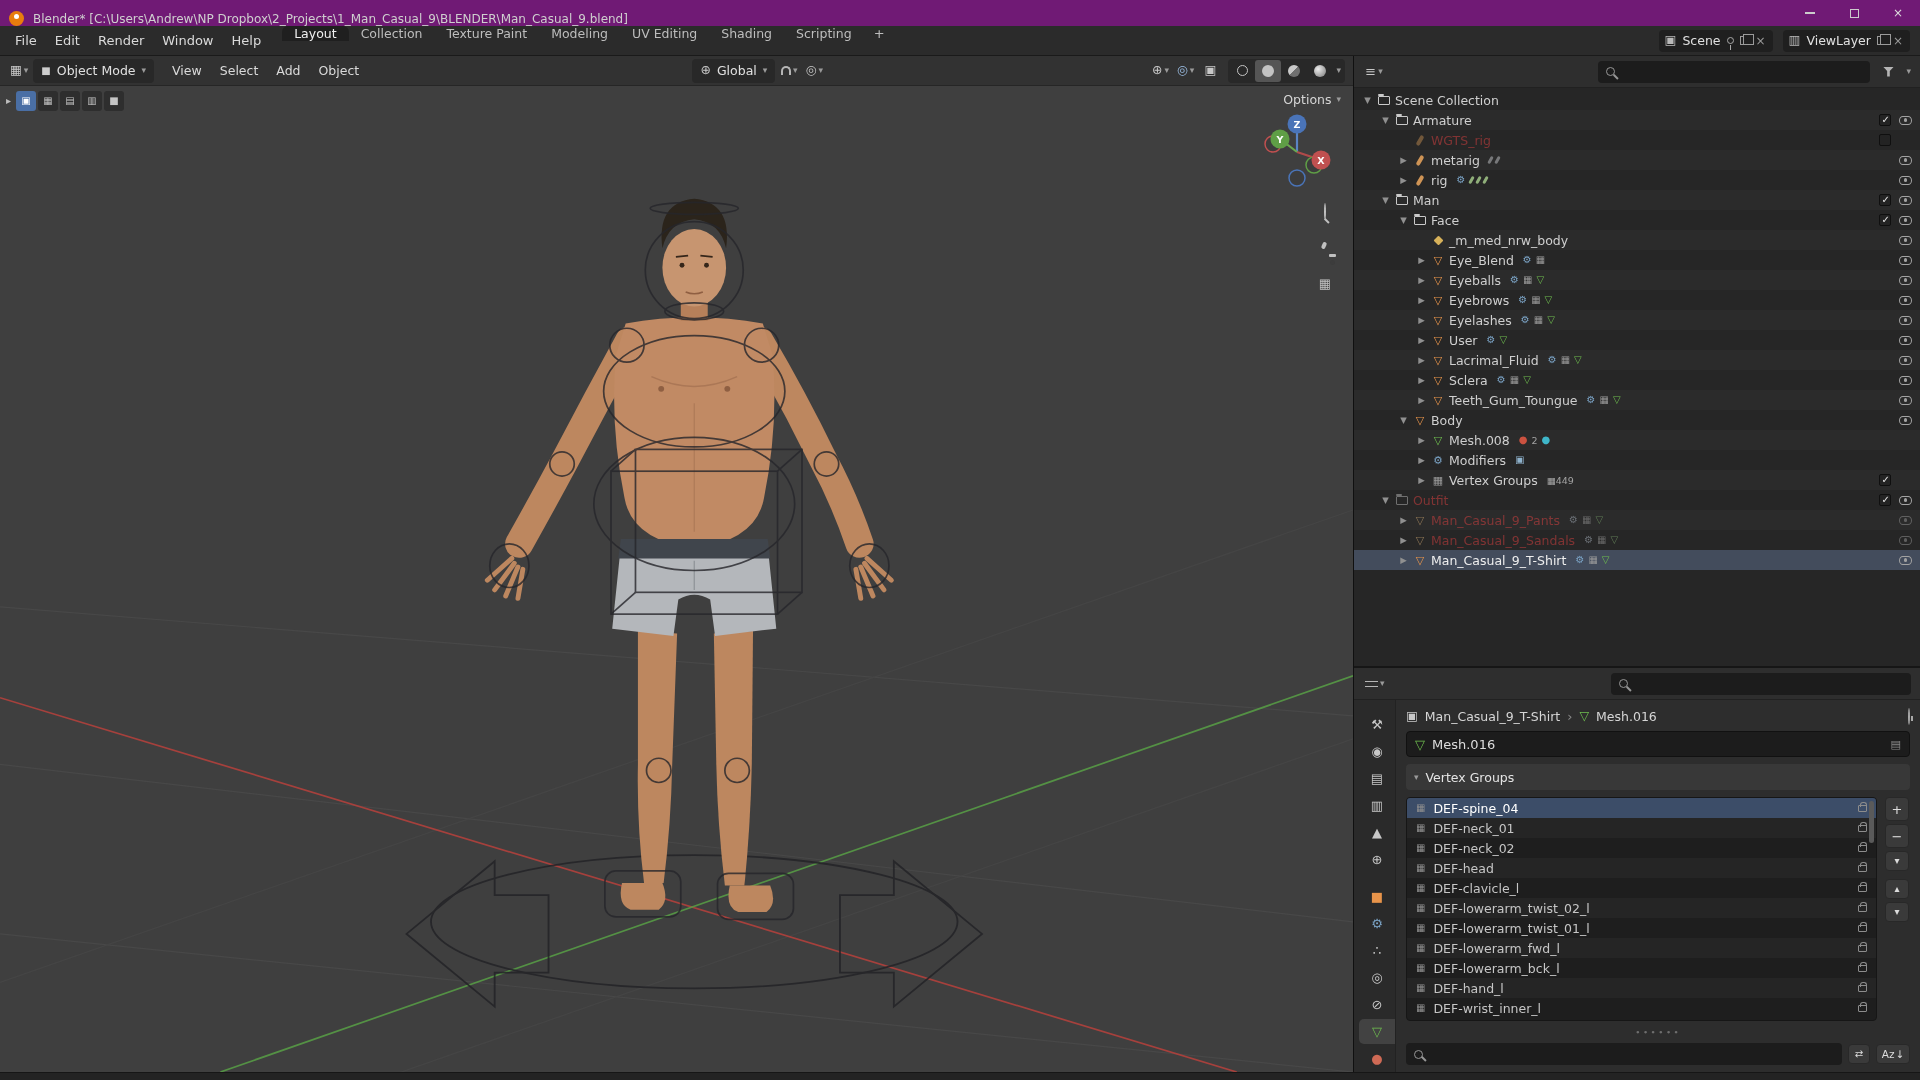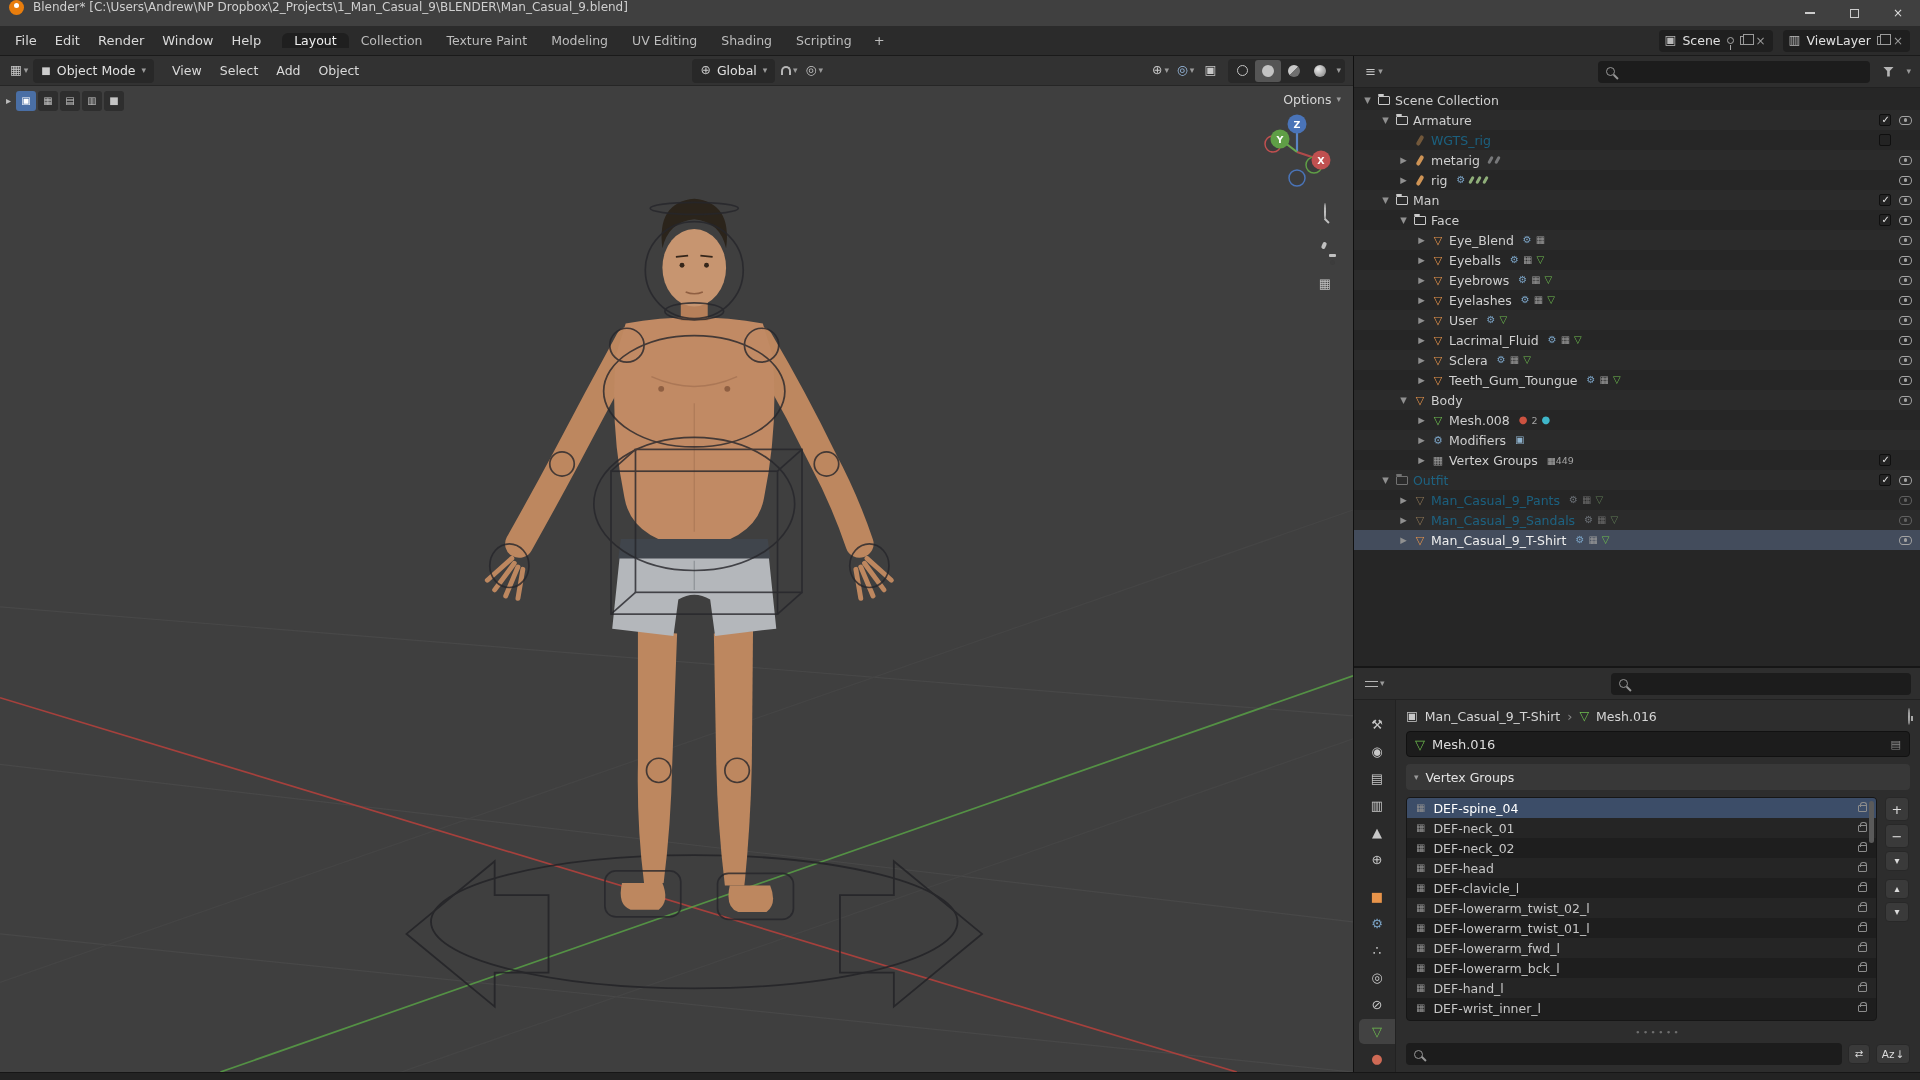--- a/index.html
+++ b/index.html
@@ -2,33 +2,33 @@
 <html><head>
 <meta charset="utf-8">
 <style>
   *{box-sizing:border-box;margin:0;padding:0}
   html,body{width:1920px;height:1080px;overflow:hidden;background:#1d1d1d;
     font-family:"DejaVu Sans","Liberation Sans",sans-serif;font-size:13px;color:#d4d4d4}
   .glyph{display:inline-flex;align-items:center;justify-content:center;line-height:1}
   input{background:transparent;border:none;outline:none;color:#ddd;font:inherit;width:100%}
 
   
-  .titlebar{height:26px;background:#404040;display:flex;align-items:flex-start;color:#cfcfcf;font-size:12px}
+  .titlebar{height:26px;background:#701a75;display:flex;align-items:flex-end;color:#cfcfcf;font-size:12px}
   .blogo{width:15px;height:15px;border-radius:50%;background:#e87d0d;position:relative;margin:0 9px;flex:none}
   .blogo::after{content:'';position:absolute;width:5px;height:5px;border-radius:50%;background:#fff;top:3px;left:5px}
   .win-controls{margin-left:auto;display:flex;height:100%}
   .win-btn{width:44px;height:100%;display:flex;align-items:center;justify-content:center;color:#ddd}
   .i-min{width:10px;height:2px;background:#ccc}
   .i-max{width:9px;height:9px;border:1.5px solid #ccc}
 
   
   .topbar{height:30px;background:#2b2b2b;display:flex;align-items:center;border-bottom:1px solid #1a1a1a;padding-right:10px}
   .menus{display:flex;margin-left:6px}
   .menu-item{padding:0 9px;height:22px;line-height:22px;border-radius:4px;color:#dadada;font-size:13px;cursor:default}
-  .ws-tabs{display:flex;margin-left:12px;height:100%;align-items:center}
+  .ws-tabs{display:flex;margin-left:12px;height:100%;align-items:flex-start}
   .ws-tab{padding:0 12px;display:flex;align-items:center;color:#bdbdbd;font-size:12.5px;border-radius:6px 6px 0 0}
   .ws-tab.active{background:#1f1f1f;color:#efefef}
   .ws-add{padding:0 10px;display:flex;align-items:center;color:#bdbdbd}
   .id-widget{display:flex;align-items:center;gap:6px;background:#1f1f1f;border-radius:4px;height:22px;padding:0 6px;margin-left:10px;font-size:12.5px;color:#e0e0e0}
   .id-x{color:#9a9a9a;font-size:12px;padding:0 1px}
   .i-copy{width:9px;height:9px;border:1px solid #9a9a9a;position:relative}
   .i-copy::before{content:'';position:absolute;top:-3px;left:2px;width:9px;height:9px;border:1px solid #9a9a9a;background:#1f1f1f}
   .spacer{flex:1}
 
   
@@ -84,21 +84,21 @@
   .search-box{display:flex;align-items:center;gap:7px;background:#1c1c1c;border-radius:4px;height:22px;padding:0 8px}
 
   .outliner{height:612px;display:flex;flex-direction:column;border-bottom:2px solid #161616}
   .tree{flex:1;overflow:hidden;padding-top:2px}
   .o-row{display:flex;align-items:center;height:20px;padding-right:8px;font-size:12.5px;color:#cfcfcf;white-space:nowrap}
   .o-row:nth-child(even){background:rgba(255,255,255,.025)}
   .o-row.sel{background:#434c5c;color:#eee}
   .caret{width:15px;flex:none;text-align:center;color:#909090;font-size:8.5px}
   .o-icon-wrap{width:18px;flex:none;display:flex;align-items:center;justify-content:center}
   .o-label{margin-left:2px}
-  .o-label.dim{color:#0ea5e9}
+  .o-label.dim{color:#ef4444}
   .o-badges{display:flex;gap:4px;margin-left:9px;align-items:center}
   .o-right{margin-left:auto;display:flex;align-items:center;gap:8px}
   .slot{width:13px;height:1px}
   .bdg-txt{font-size:9.5px;color:#a3a3a3;display:inline-flex;align-items:center;gap:1px}
   .dim{opacity:.45}
 
   .ic-coll{width:12px;height:9px;border:1px solid #c9c9c9;border-radius:1px;position:relative;display:inline-block}
   .ic-coll::before{content:'';position:absolute;top:-3px;left:-1px;width:6px;height:2px;background:#c9c9c9;border-radius:1px}
   .ic-bone{width:4px;height:11px;background:#cf9455;border-radius:2px;transform:rotate(30deg);display:inline-block}
   .ic-bone.sm{width:3px;height:8px}
@@ -505,20 +505,32 @@
                 <span class="ic-coll"></span>
               </span>
     <span class="o-label">Face</span>
     <span class="o-badges"></span>
     <span class="o-right">
                 <span class="i-check checked"></span>
                 <span class="i-eye"></span>
               </span>
             </div>
             <div class="o-row" style="padding-left:60px">
+    <span class="caret"></span>
+              <span class="o-icon-wrap">
+                <span class="ic-diamond"></span>
+              </span>
+    <span class="o-label">_m_med_nrw_body</span>
+    <span class="o-badges"></span>
+    <span class="o-right">
+                <span class="slot"></span>
+                <span class="i-eye"></span>
+              </span>
+            </div>
+            <div class="o-row" style="padding-left:60px">
     <span class="caret">▶</span>
               <span class="o-icon-wrap">
                 <span class="glyph" style="color:#e8944a;font-size:11px">▽</span>
               </span>
     <span class="o-label">Eye_Blend</span>
     <span class="o-badges">
                 <span class="glyph" style="color:#7aa2c4;font-size:10px">⚙</span>
                 <span class="glyph" style="color:#9a9a9a;font-size:10px">▦</span>
               </span>
     <span class="o-right">

